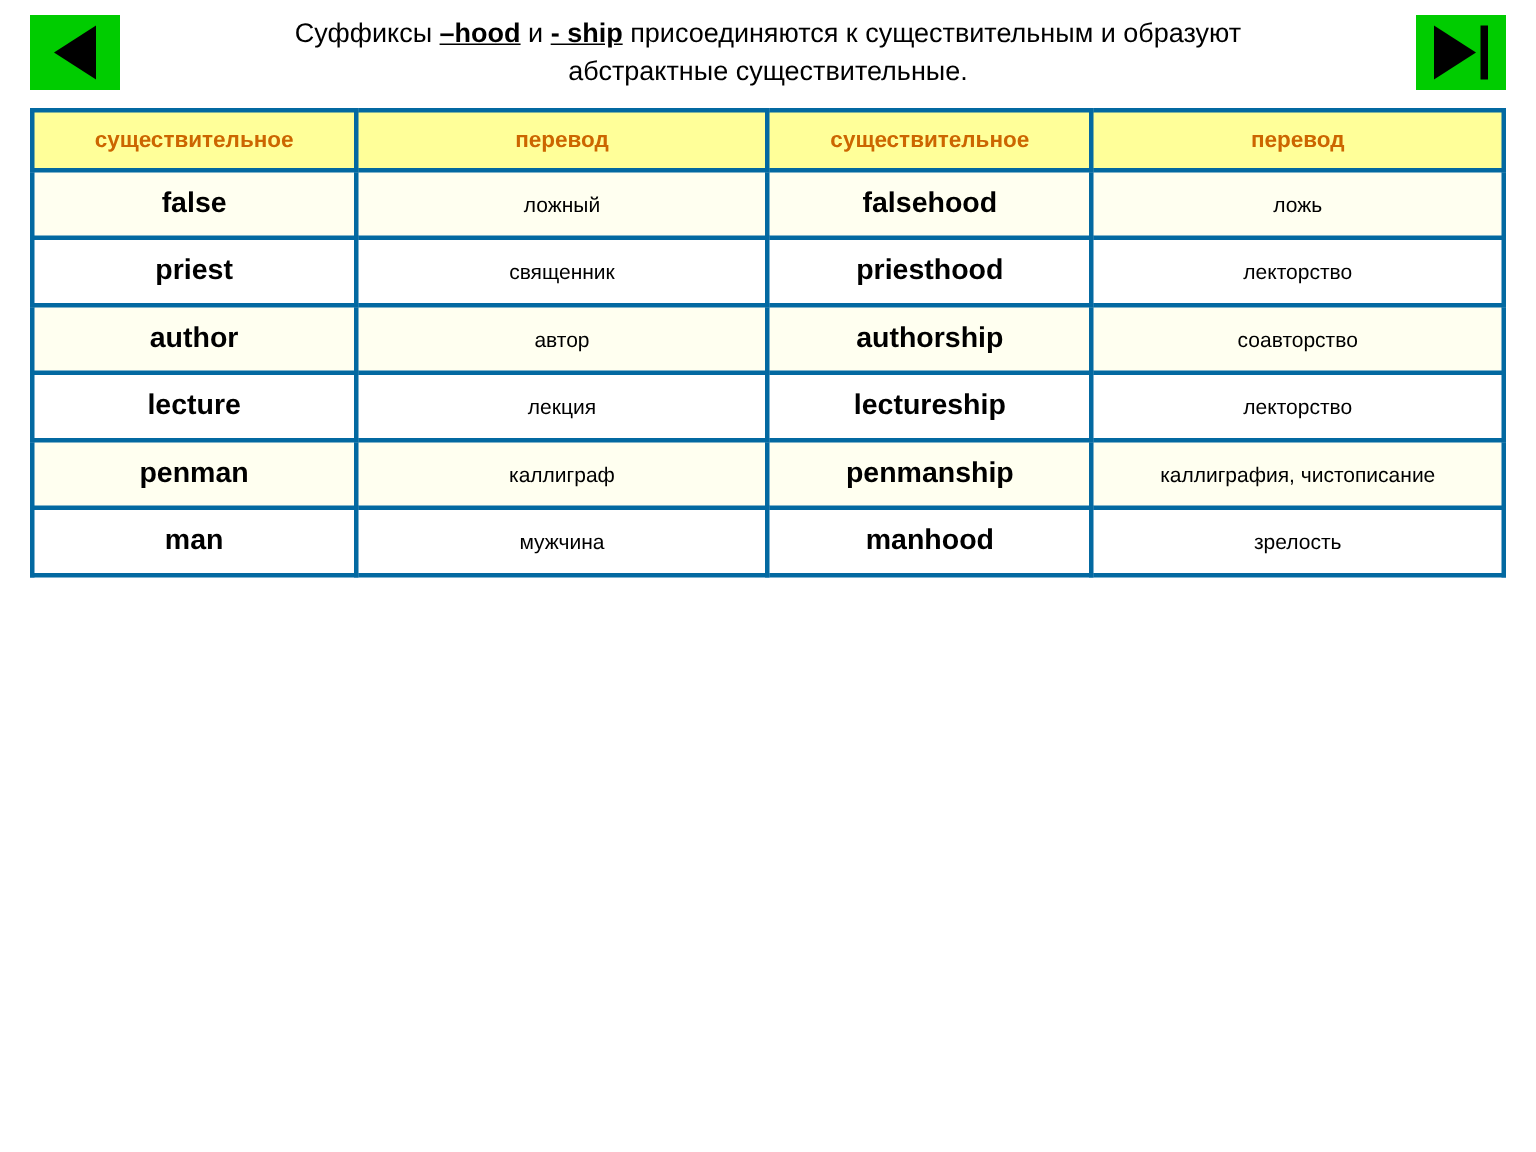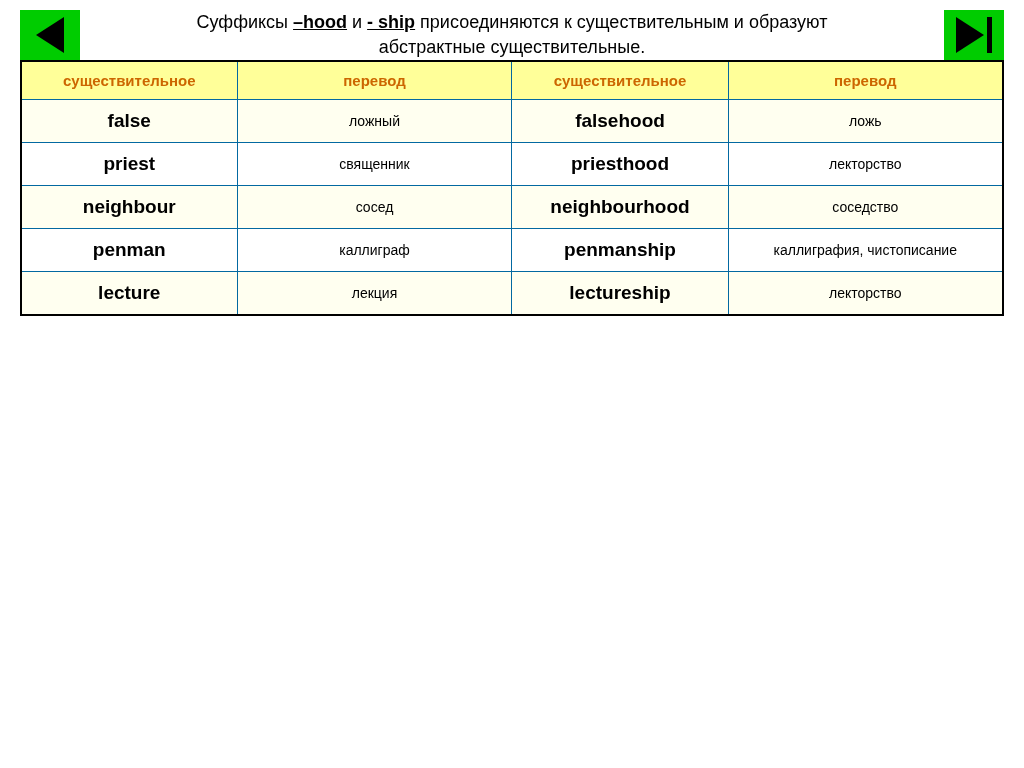--- a/index.html
+++ b/index.html
@@ -13,20 +13,21 @@
       align-items: center;
       padding: 10px 20px;
     }
 
     .header-area {
       width: 100%;
       display: flex;
       align-items: center;
       justify-content: center;
       position: relative;
+      margin-bottom: 12px;
     }
 
     .nav-btn {
       width: 60px;
       height: 50px;
       background: #00cc00;
       border: none;
       cursor: pointer;
       display: flex;
       align-items: center;
@@ -83,21 +84,21 @@
       text-decoration: underline;
     }
 
     .main-table {
       width: 100%;
       border-collapse: collapse;
       border: 2px solid #000000;
     }
 
     .main-table th, .main-table td {
-      border: 1px solid #0369a1;
+      border: 3px solid #0369a1;
       padding: 10px 8px;
       text-align: center;
       vertical-align: middle;
     }
 
     .main-table thead th {
       background: #ffff99;
       font-weight: bold;
       font-style: normal;
       font-size: 15px;
@@ -162,31 +163,37 @@
         <td class="cell-word">falsehood</td>
         <td class="cell-translation">ложь</td>
       </tr>
       <tr>
         <td class="cell-word">priest</td>
         <td class="cell-translation">священник</td>
         <td class="cell-word">priesthood</td>
         <td class="cell-translation">лекторство</td>
       </tr>
       <tr>
-        <td class="cell-word">neighbour</td>
-        <td class="cell-translation">сосед</td>
-        <td class="cell-word">neighbourhood</td>
-        <td class="cell-translation">соседство</td>
+        <td class="cell-word">author</td>
+        <td class="cell-translation">автор</td>
+        <td class="cell-word">authorship</td>
+        <td class="cell-translation">соавторство</td>
+      </tr>
+      <tr>
+        <td class="cell-word">lecture</td>
+        <td class="cell-translation">лекция</td>
+        <td class="cell-word">lectureship</td>
+        <td class="cell-translation">лекторство</td>
       </tr>
       <tr>
         <td class="cell-word">penman</td>
         <td class="cell-translation">каллиграф</td>
         <td class="cell-word">penmanship</td>
         <td class="cell-translation">каллиграфия, чистописание</td>
       </tr>
       <tr>
-        <td class="cell-word">lecture</td>
-        <td class="cell-translation">лекция</td>
-        <td class="cell-word">lectureship</td>
-        <td class="cell-translation">лекторство</td>
+        <td class="cell-word">man</td>
+        <td class="cell-translation">мужчина</td>
+        <td class="cell-word">manhood</td>
+        <td class="cell-translation">зрелость</td>
       </tr>
     </tbody>
 </table>
 
 </body></html>

